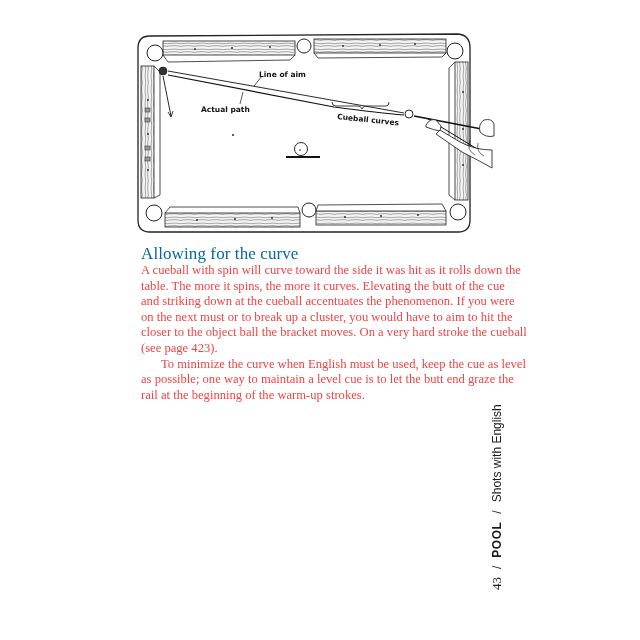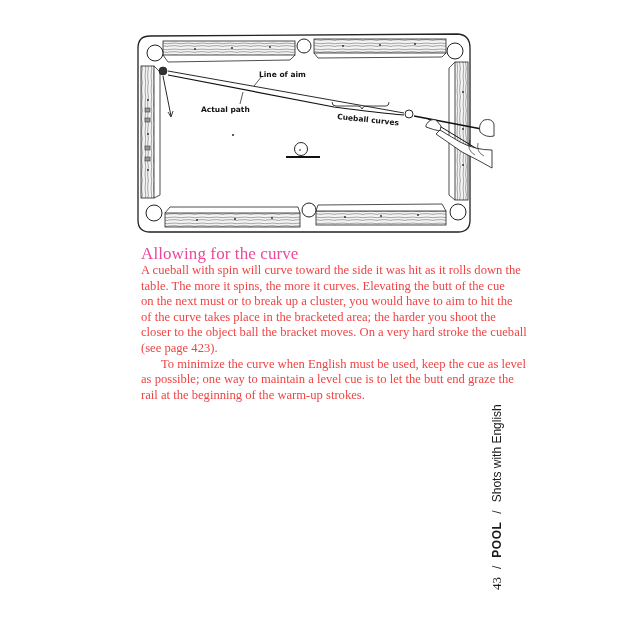--- a/index.html
+++ b/index.html
@@ -1,20 +1,20 @@
 <!DOCTYPE html>
 <html><head>
 <meta charset="utf-8">
 <style>
   html, body { margin:0; padding:0; background:#ffffff; }
   body { width:640px; height:640px; position:relative; overflow:hidden; }
   .diagram { position:absolute; left:0; top:0; width:640px; height:240px; }
   .heading {
     position:absolute; left:141px; top:244px;
-    font-family:"Liberation Serif", serif; font-size:17px; color:#ec4899;
+    font-family:"Liberation Serif", serif; font-size:17px; color:#0369a1;
     white-space:nowrap; letter-spacing:0.1px;
   }
   .body-text {
     position:absolute; left:141px; top:263px; width:335px;
     font-family:"Liberation Serif", serif; font-size:12.6px; line-height:15.6px;
     color:#ef4444;
   }
   .body-text .line { display:block; white-space:nowrap; text-align:justify; text-align-last:justify; height:15.6px; }
   .body-text .line.last { text-align-last:left; }
   .body-text .line.indent { padding-left:20px; }
@@ -139,22 +139,22 @@
     <circle cx="300" cy="150" r="0.8" fill="#111"></circle>
     <line x1="286" y1="157" x2="320" y2="157" stroke="#111" stroke-width="1.8"></line>
   </g>
 </svg>
 
 <div class="heading">Allowing for the curve</div>
 
 <div class="body-text">
   <span class="line">A cueball with spin will curve toward the side it was hit as it rolls down the</span>
   <span class="line">table. The more it spins, the more it curves. Elevating the butt of the cue</span>
+  <span class="line">and striking down at the cueball accentuates the phenomenon. If you were</span>
   <span class="line">on the next must or to break up a cluster, you would have to aim to hit the</span>
-  <span class="line">of the curve takes place in the bracketed area; the harder you shoot the</span>
   <span class="line">closer to the object ball the bracket moves. On a very hard stroke the cueball</span>
   <span class="line last">(see page 423).</span>
   <span class="line indent">To minimize the curve when English must be used, keep the cue as level</span>
   <span class="line">as possible; one way to maintain a level cue is to let the butt end graze the</span>
   <span class="line last">rail at the beginning of the warm-up strokes.</span>
 </div>
 
 <div class="running-head">
   <span class="pg">43</span><span class="sep">/</span><span class="section">POOL</span><span class="sep">/</span><span>Shots with English</span>
 </div>

